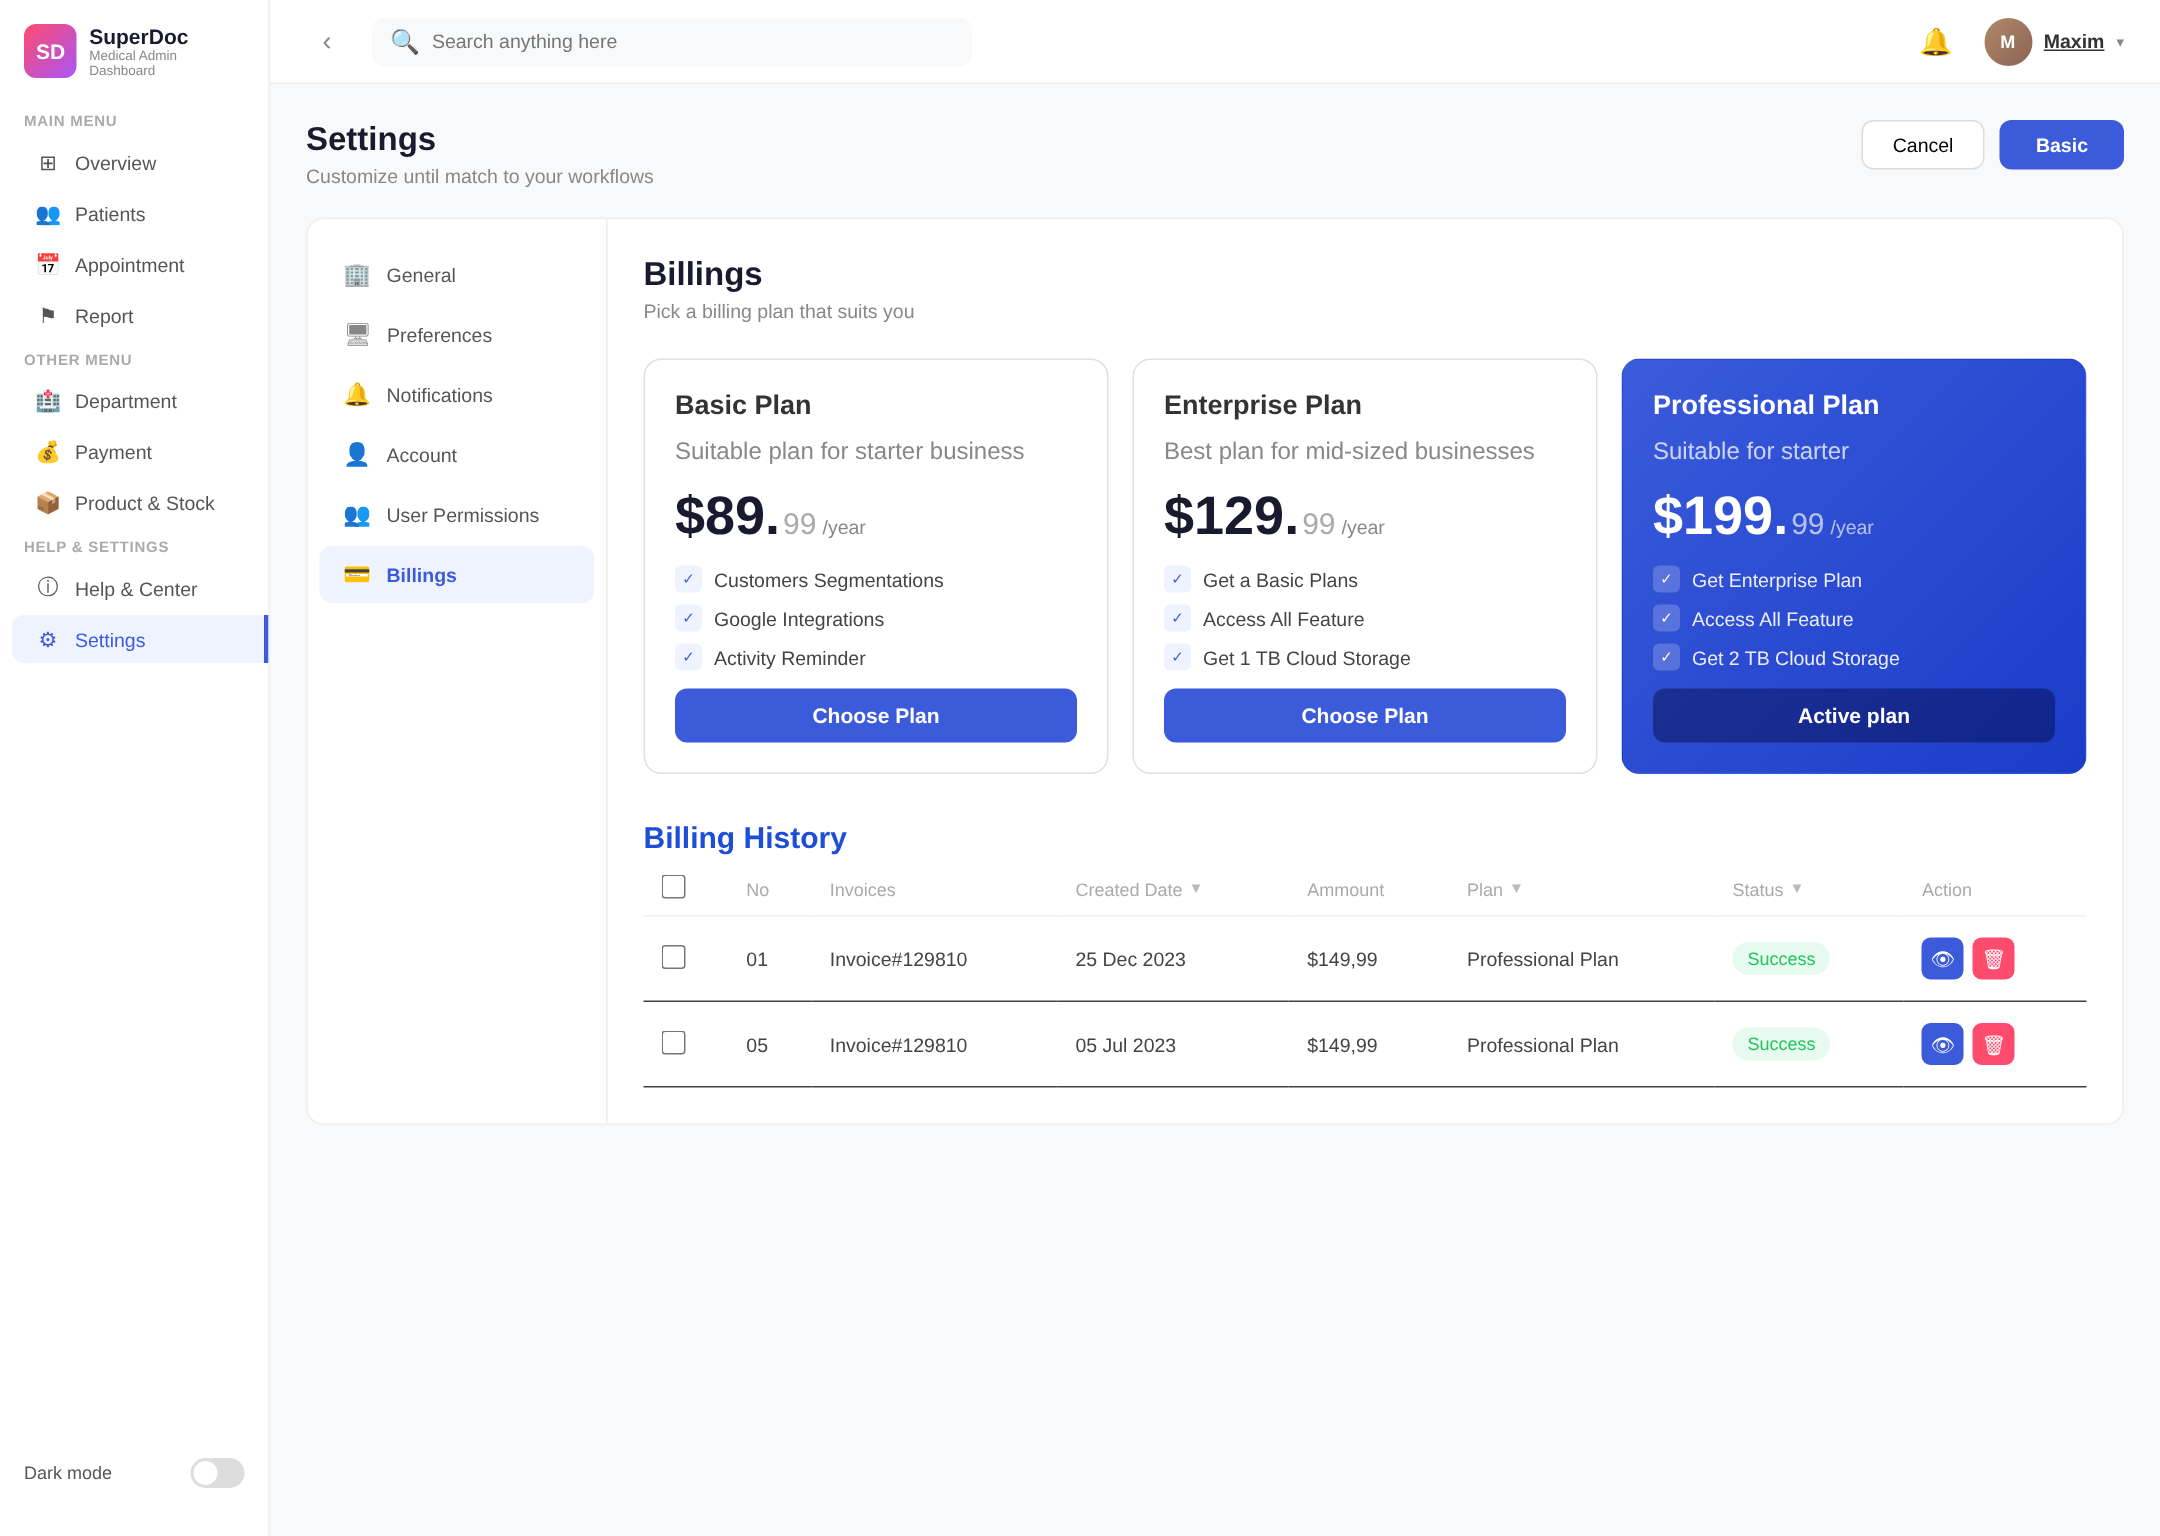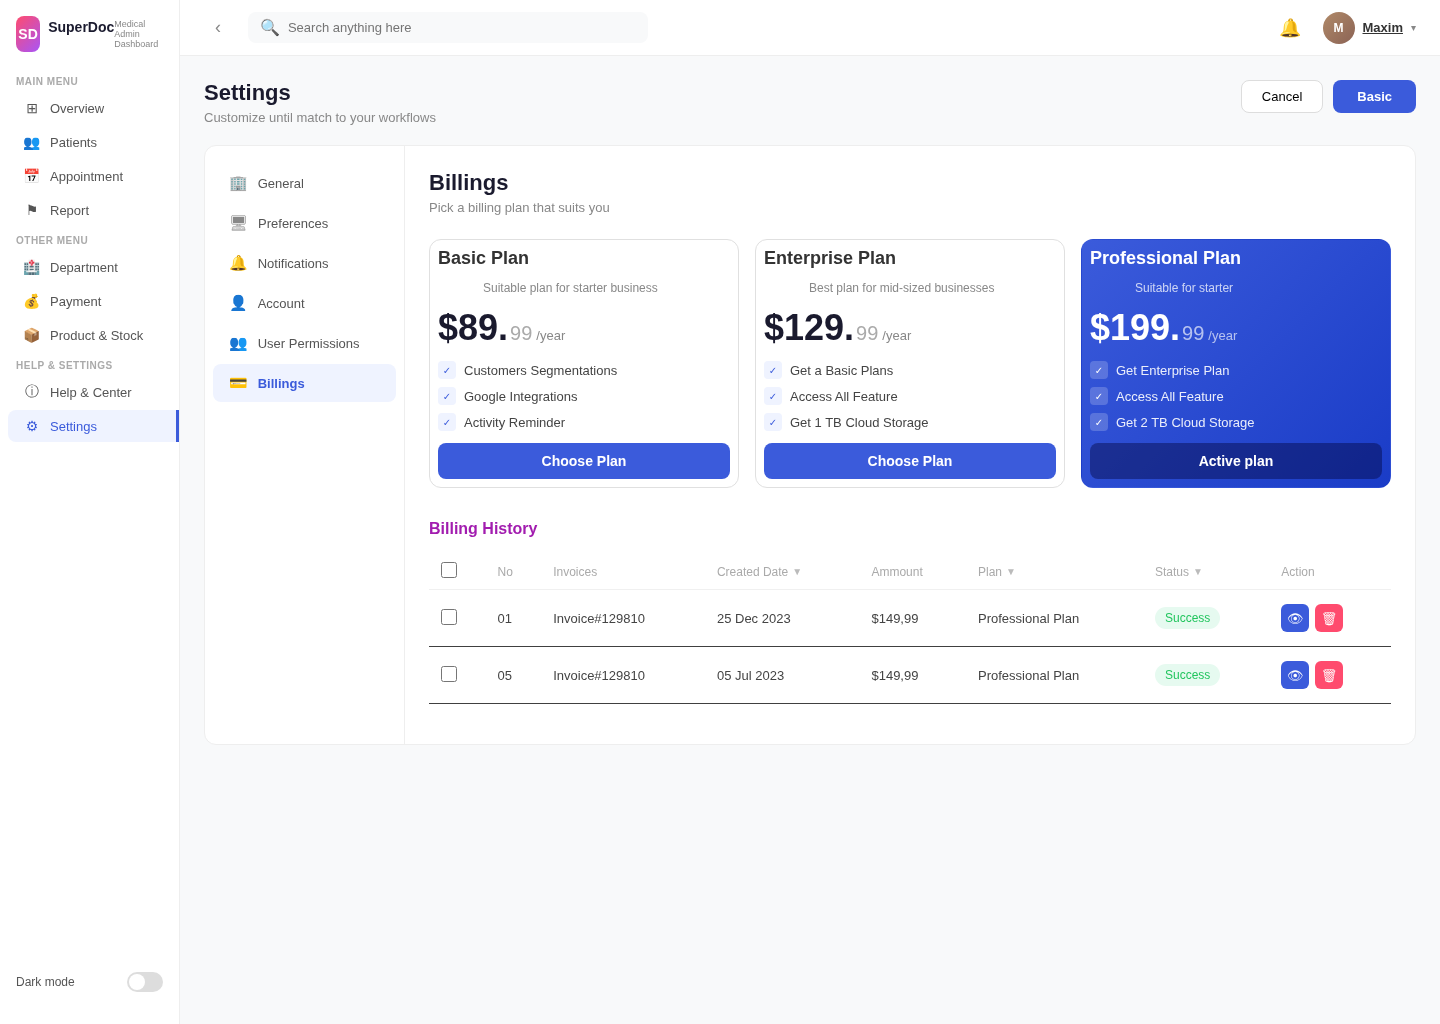--- a/index.html
+++ b/index.html
@@ -2,21 +2,21 @@
 <html><head>
   <meta charset="utf-8">
   <style>
     * { box-sizing: border-box; margin: 0; padding: 0; }
     body { font-family: -apple-system, BlinkMacSystemFont, 'Segoe UI', sans-serif; background: #f8f9fa; color: #333; display: flex; height: 100vh; overflow: hidden; }
 
     
     .sidebar { width: 180px; background: #fff; border-right: 1px solid #eee; display: flex; flex-direction: column; padding: 16px 0; flex-shrink: 0; }
     .logo-area { display: flex; align-items: center; gap: 8px; padding: 0 16px 16px; }
     .logo-icon { width: 36px; height: 36px; background: linear-gradient(135deg, #ff4b6e, #a855f7); border-radius: 8px; display: flex; align-items: center; justify-content: center; color: white; font-weight: bold; font-size: 14px; }
-    .logo-text { display: flex; }
+    .logo-text { display: flex; flex-direction: column; }
     .logo-title { font-weight: 700; font-size: 14px; color: #1a1a2e; }
     .logo-subtitle { font-size: 9px; color: #888; }
 
     .sidebar-section-label { font-size: 10px; color: #aaa; font-weight: 600; padding: 8px 16px 4px; text-transform: uppercase; letter-spacing: 0.5px; }
     .sidebar-item { display: flex; align-items: center; gap: 10px; padding: 8px 16px; cursor: pointer; border-radius: 8px; margin: 1px 8px; font-size: 13px; color: #555; }
     .sidebar-item.active { background: #eff3ff; color: #3b5bdb; border-right: 3px solid #3b5bdb; border-radius: 8px 0 0 8px; margin-right: 0; padding-right: 19px; }
     .sidebar-icon { width: 16px; height: 16px; display: flex; align-items: center; justify-content: center; font-size: 14px; }
 
     .sidebar-bottom { margin-top: auto; padding: 16px; }
     .dark-mode-toggle { display: flex; align-items: center; justify-content: space-between; font-size: 12px; color: #555; }
@@ -56,41 +56,41 @@
     .settings-nav-item.active .settings-nav-icon { color: #3b5bdb; }
 
     .settings-main { flex: 1; padding: 24px; overflow-y: auto; }
 
     
     .billings-title { font-size: 22px; font-weight: 700; color: #1a1a2e; }
     .billings-subtitle { font-size: 13px; color: #888; margin-top: 4px; margin-bottom: 24px; }
 
     
     .plans-grid { display: grid; grid-template-columns: repeat(3, 1fr); gap: 16px; margin-bottom: 32px; }
-    .plan-card { border: 1px solid #e0e0e0; border-radius: 12px; padding: 8px; display: flex; flex-direction: column; gap: 12px; }
+    .plan-card { border: 1px solid #e0e0e0; border-radius: 12px; padding: 20px; display: flex; flex-direction: column; gap: 12px; }
     .plan-card.active-card { background: linear-gradient(135deg, #3b5bdb, #1a3cc7); color: white; border-color: transparent; }
     .plan-name { font-size: 18px; font-weight: 700; }
-    .plan-desc { font-size: 12px; color: #888; margin-left: 45px; }
+    .plan-desc { font-size: 16px; color: #888; }
     .plan-price { display: flex; align-items: baseline; gap: 2px; }
     .price-main { font-size: 36px; font-weight: 800; color: #1a1a2e; }
     .price-decimal { font-size: 20px; font-weight: 400; color: #aaa; }
     .price-period { font-size: 13px; color: #888; margin-left: 2px; }
     .plan-card.active-card .price-main { color: white; }
     .plan-card.active-card .price-decimal { color: rgba(255,255,255,0.7); }
     .plan-card.active-card .price-period { color: rgba(255,255,255,0.7); }
     .plan-features { display: flex; flex-direction: column; gap: 8px; }
     .plan-feature { display: flex; align-items: center; gap: 8px; font-size: 13px; color: #444; }
     .plan-card.active-card .plan-feature { color: rgba(255,255,255,0.9); }
     .feature-check { width: 18px; height: 18px; border-radius: 4px; background: #eff3ff; display: flex; align-items: center; justify-content: center; font-size: 10px; color: #3b5bdb; flex-shrink: 0; }
     .plan-card.active-card .feature-check { background: rgba(255,255,255,0.2); color: white; }
     .plan-btn { width: 100%; padding: 10px; border: none; border-radius: 8px; background: #3b5bdb; color: white; font-size: 14px; font-weight: 700; cursor: pointer; margin-top: auto; }
     .plan-btn.active-btn { background: rgba(0,0,50,0.4); }
 
     
-    .billing-history-title { font-size: 16px; font-weight: 700; color: #a21caf; margin-bottom: 16px; }
+    .billing-history-title { font-size: 20px; font-weight: 700; color: #1d4ed8; margin-bottom: 4px; }
     .billing-table { width: 100%; border-collapse: collapse; }
     .billing-table th { text-align: left; font-size: 12px; color: #aaa; font-weight: 500; padding: 8px 12px; border-bottom: 1px solid #f0f0f0; }
     .billing-table td { padding: 14px 12px; font-size: 13px; color: #444; border-bottom: 1px solid #404040; }
     .status-success { background: #e6faf0; color: #22c55e; padding: 4px 10px; border-radius: 20px; font-size: 12px; font-weight: 500; display: inline-block; }
     .action-icons { display: flex; gap: 6px; align-items: center; }
     .action-icon-btn { width: 28px; height: 28px; border-radius: 6px; display: flex; align-items: center; justify-content: center; cursor: pointer; font-size: 13px; }
     .action-icon-view { background: #3b5bdb; color: white; }
     .action-icon-delete { background: #ff4b6e; color: white; }
     .table-checkbox { width: 16px; height: 16px; border: 1px solid #ddd; border-radius: 4px; cursor: pointer; }
     .th-sort { display: flex; align-items: center; gap: 4px; cursor: pointer; }

